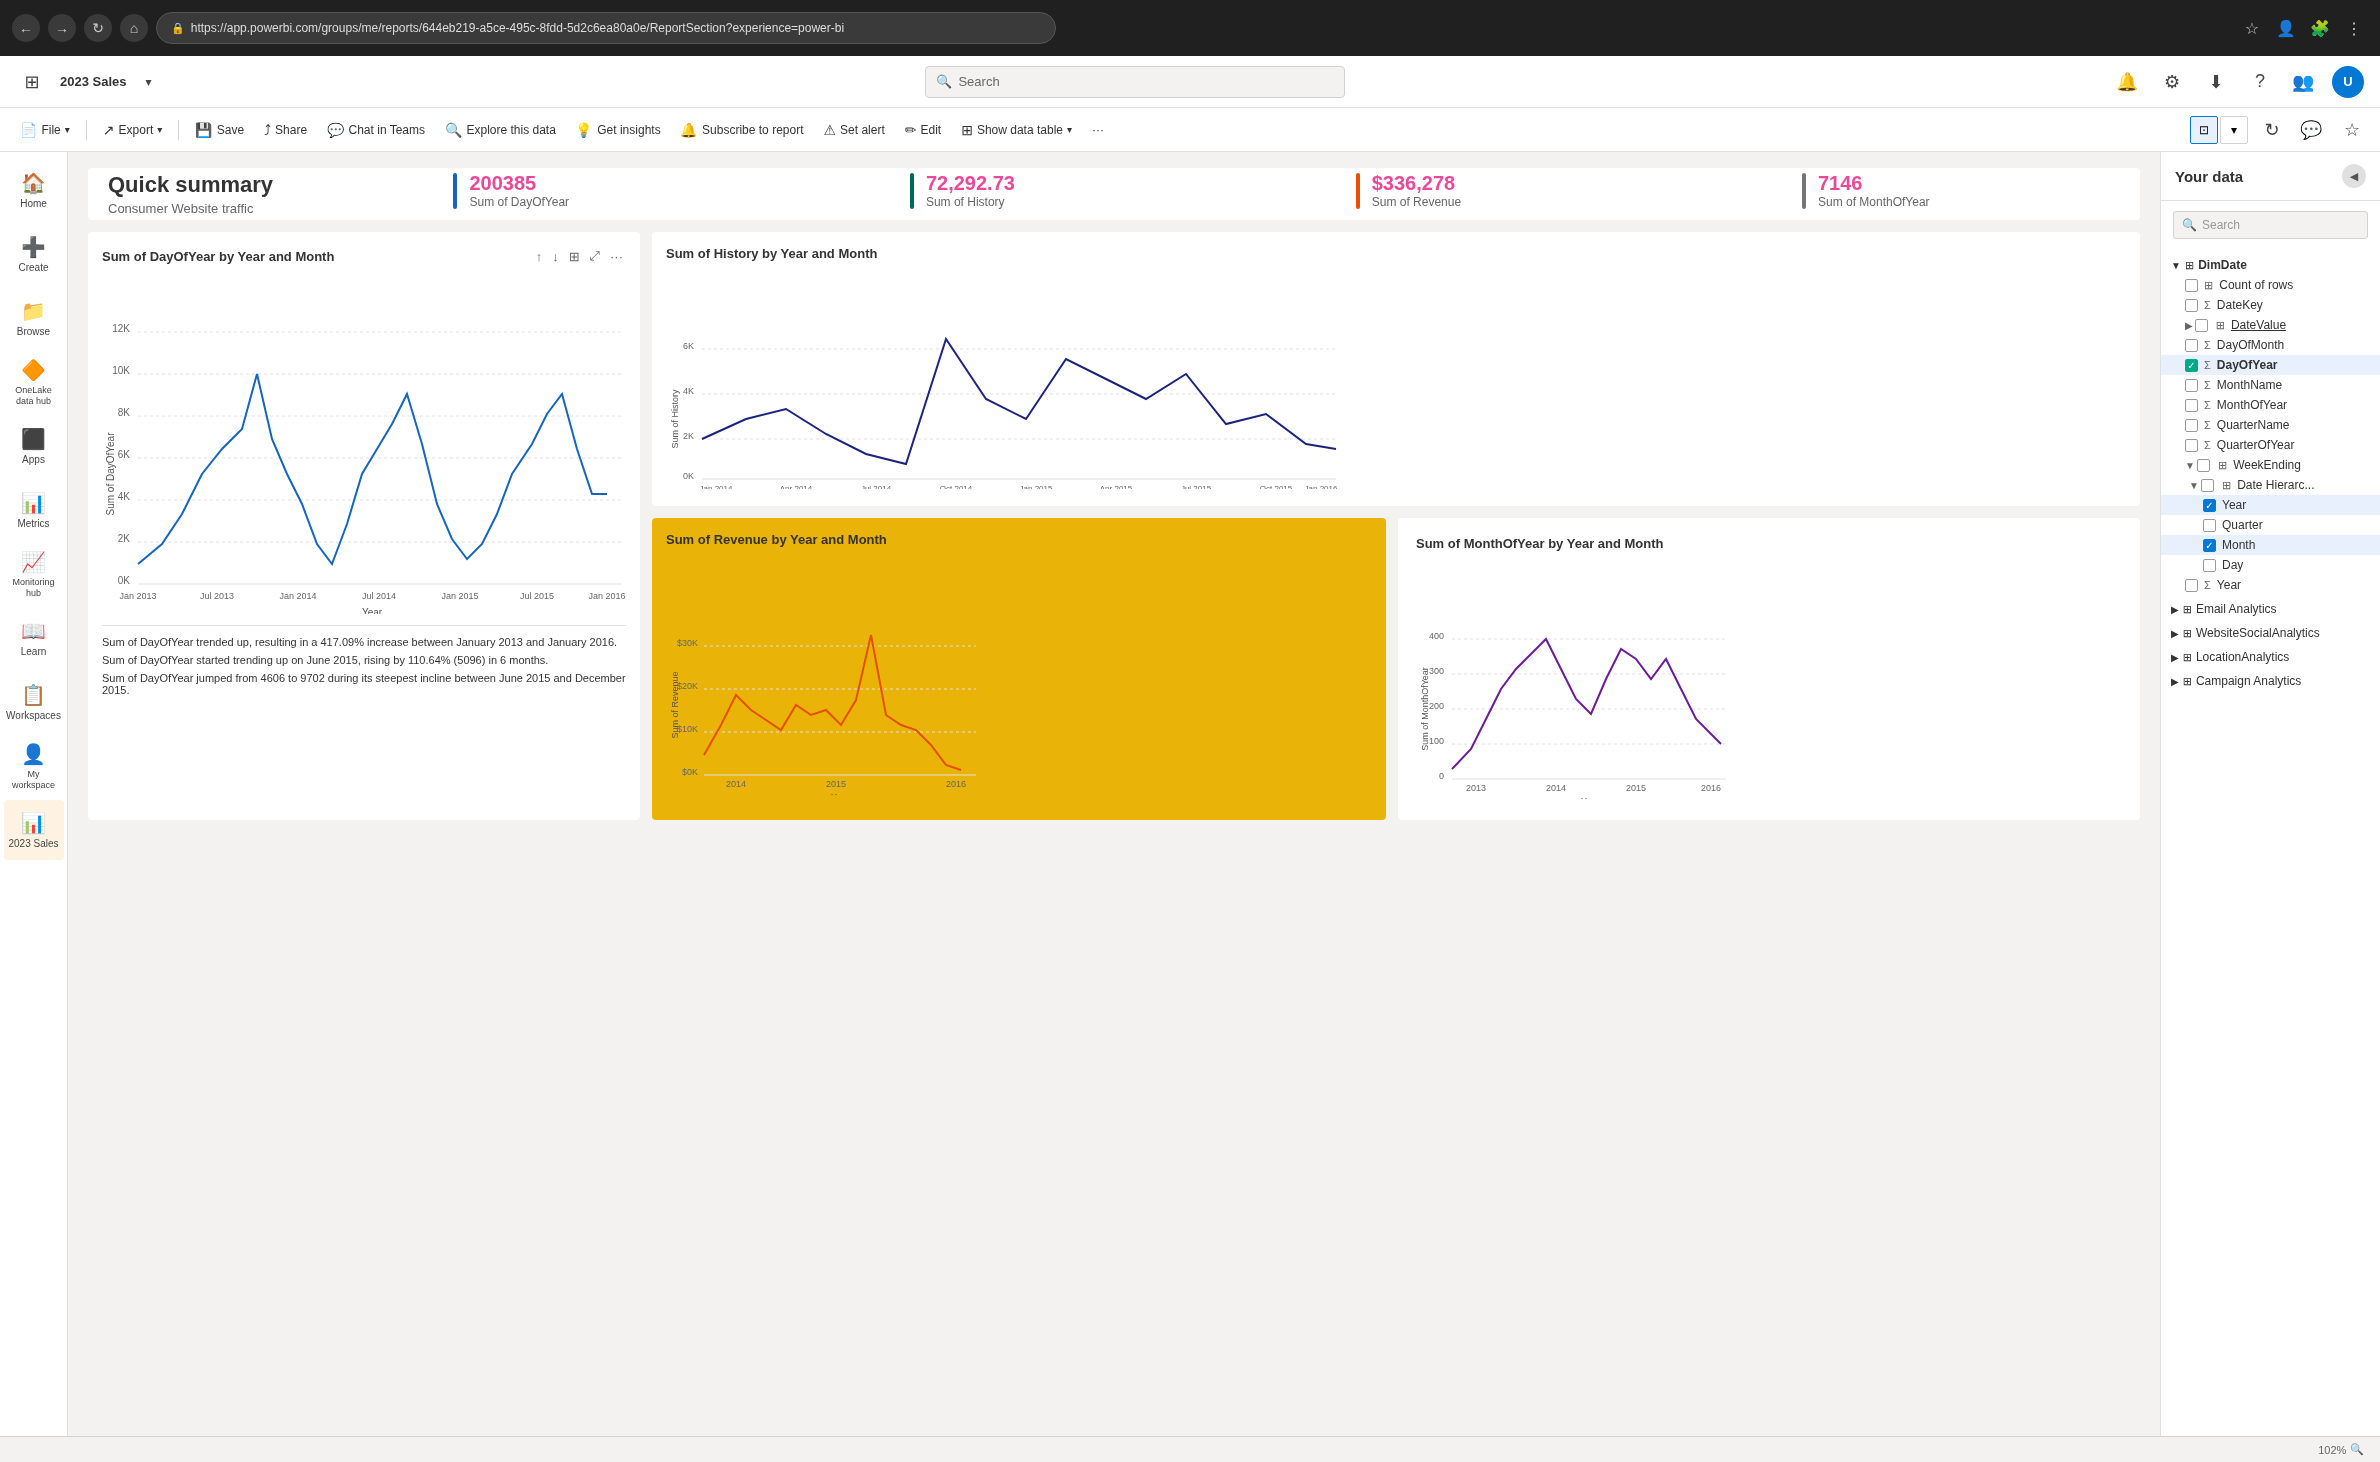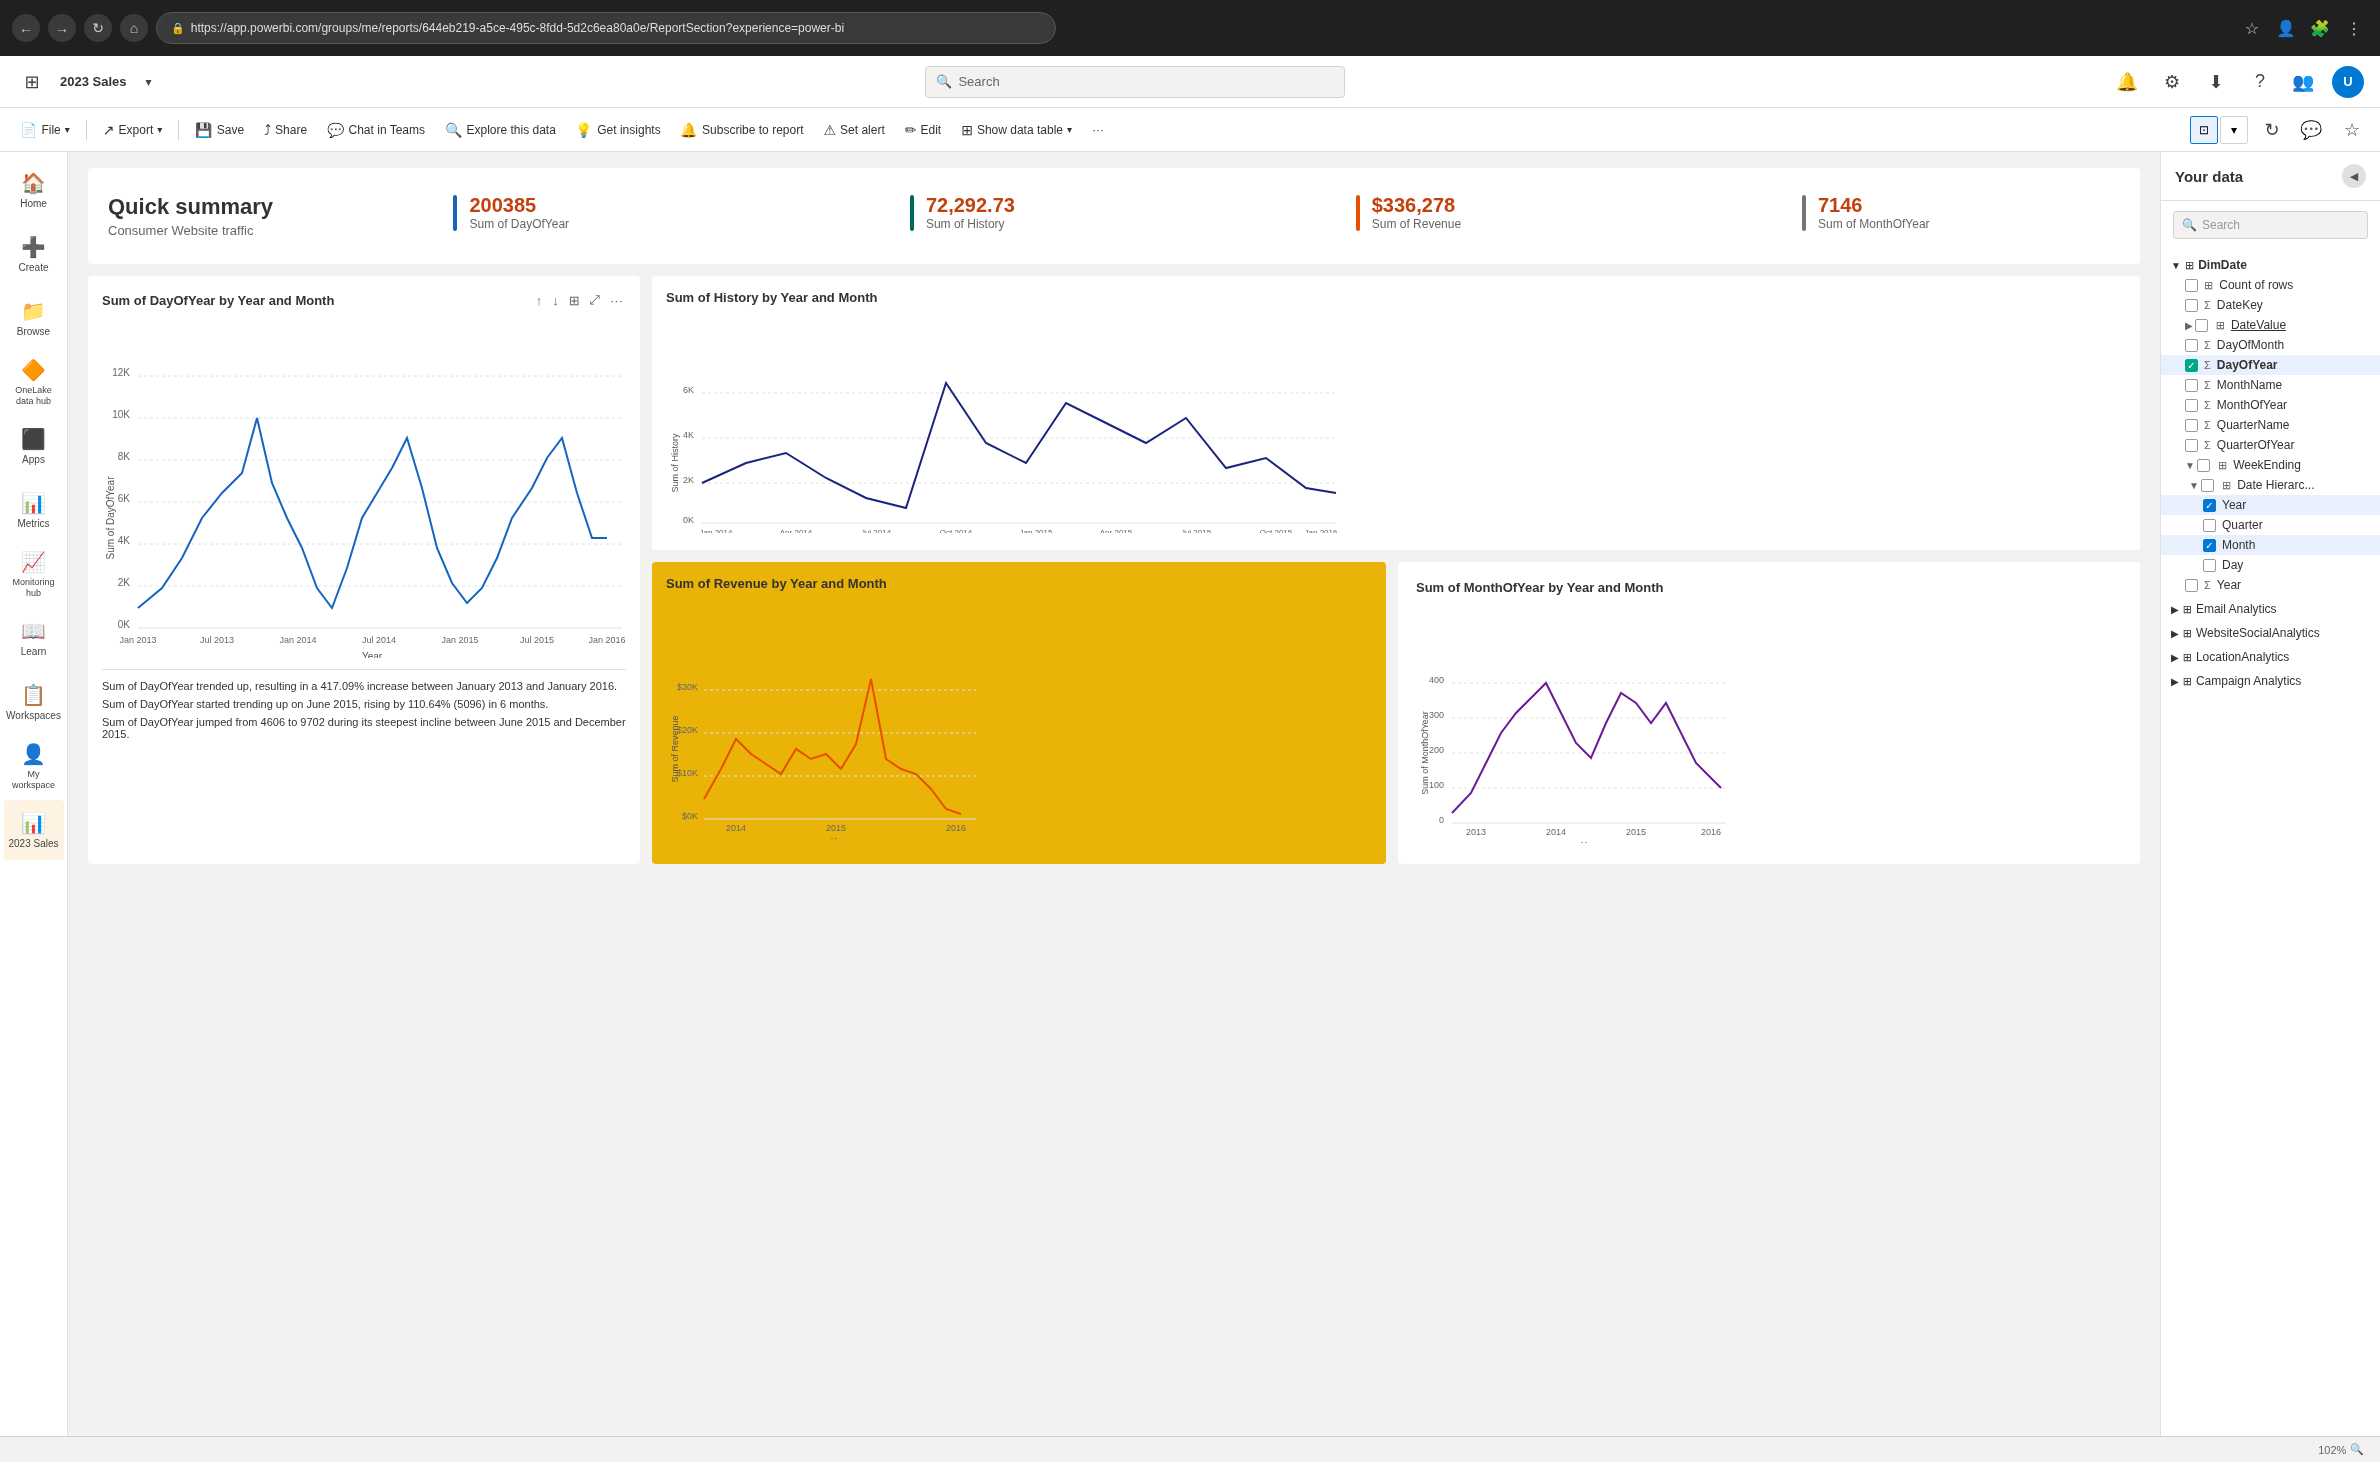--- a/index.html
+++ b/index.html
@@ -171,21 +171,21 @@
     .report-subtitle { font-size: 13px; color: #666; }
     .kpi-item {
       display: flex; align-items: center; gap: 12px;
       padding-right: 40px;
     }
     .kpi-bar { width: 4px; height: 36px; border-radius: 2px; }
     .kpi-bar.blue { background: #1565c0; }
     .kpi-bar.teal { background: #00695c; }
     .kpi-bar.orange { background: #e65100; }
     .kpi-bar.gray { background: #757575; }
-    .kpi-value { font-size: 20px; font-weight: 600; color: #c2410c; }
+    .kpi-value { font-size: 20px; font-weight: 600; color: #ec4899; }
     .kpi-label { font-size: 12px; color: #666; }
 
     .chart-header { display: flex; align-items: center; justify-content: space-between; margin-bottom: 8px; }
     .chart-title { font-size: 13px; font-weight: 600; color: #333; }
     .chart-controls { display: flex; gap: 4px; }
     .chart-control-btn { background: none; border: none; cursor: pointer; color: #666; font-size: 13px; padding: 2px 3px; }
 
     svg text { font-family: 'Segoe UI', Arial, sans-serif; }
 
     
@@ -358,21 +358,21 @@
       <span class="sidebar-item-label" style="font-size:9px;text-align:center;">My<br>workspace</span>
     </div>
     <div class="sidebar-item current-app">
       <span class="sidebar-item-icon" style="color:#c75b00;">📊</span>
       <span class="sidebar-item-label">2023 Sales</span>
     </div>
   </div>
 
   <div class="content-area">
 
-    <div style="display:flex;align-items:flex-start;justify-content:space-between;background:white;padding:26px 20px;margin-bottom:12px;border-radius:4px;">
+    <div style="display:flex;align-items:flex-start;justify-content:space-between;background:white;padding:4px 20px;margin-bottom:12px;border-radius:4px;">
       <div>
         <div class="report-title">Quick summary</div>
         <div class="report-subtitle">Consumer Website traffic</div>
       </div>
 
       <div style="display:flex;gap:0;align-items:center;flex:1;justify-content:space-around;padding-left:30px;">
         <div class="kpi-item">
           <div class="kpi-bar blue"></div>
           <div>
             <div class="kpi-value">200385</div>

